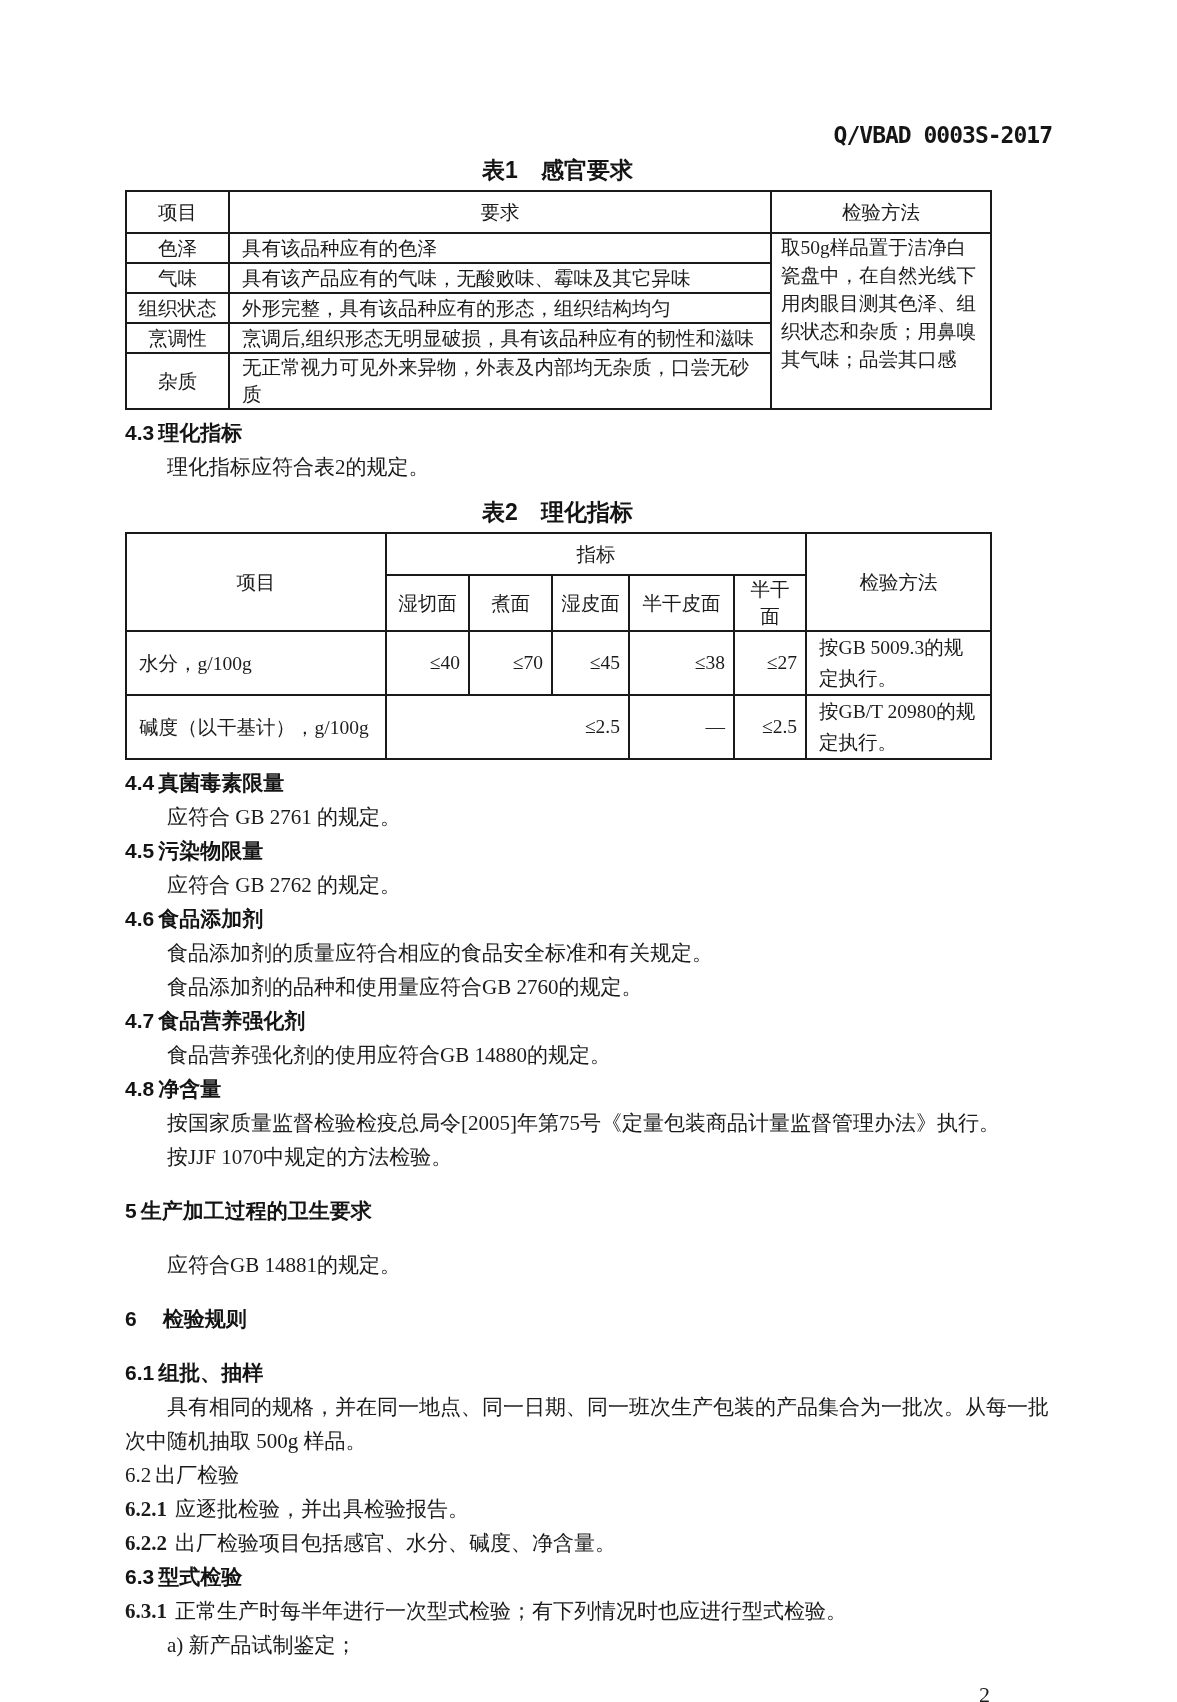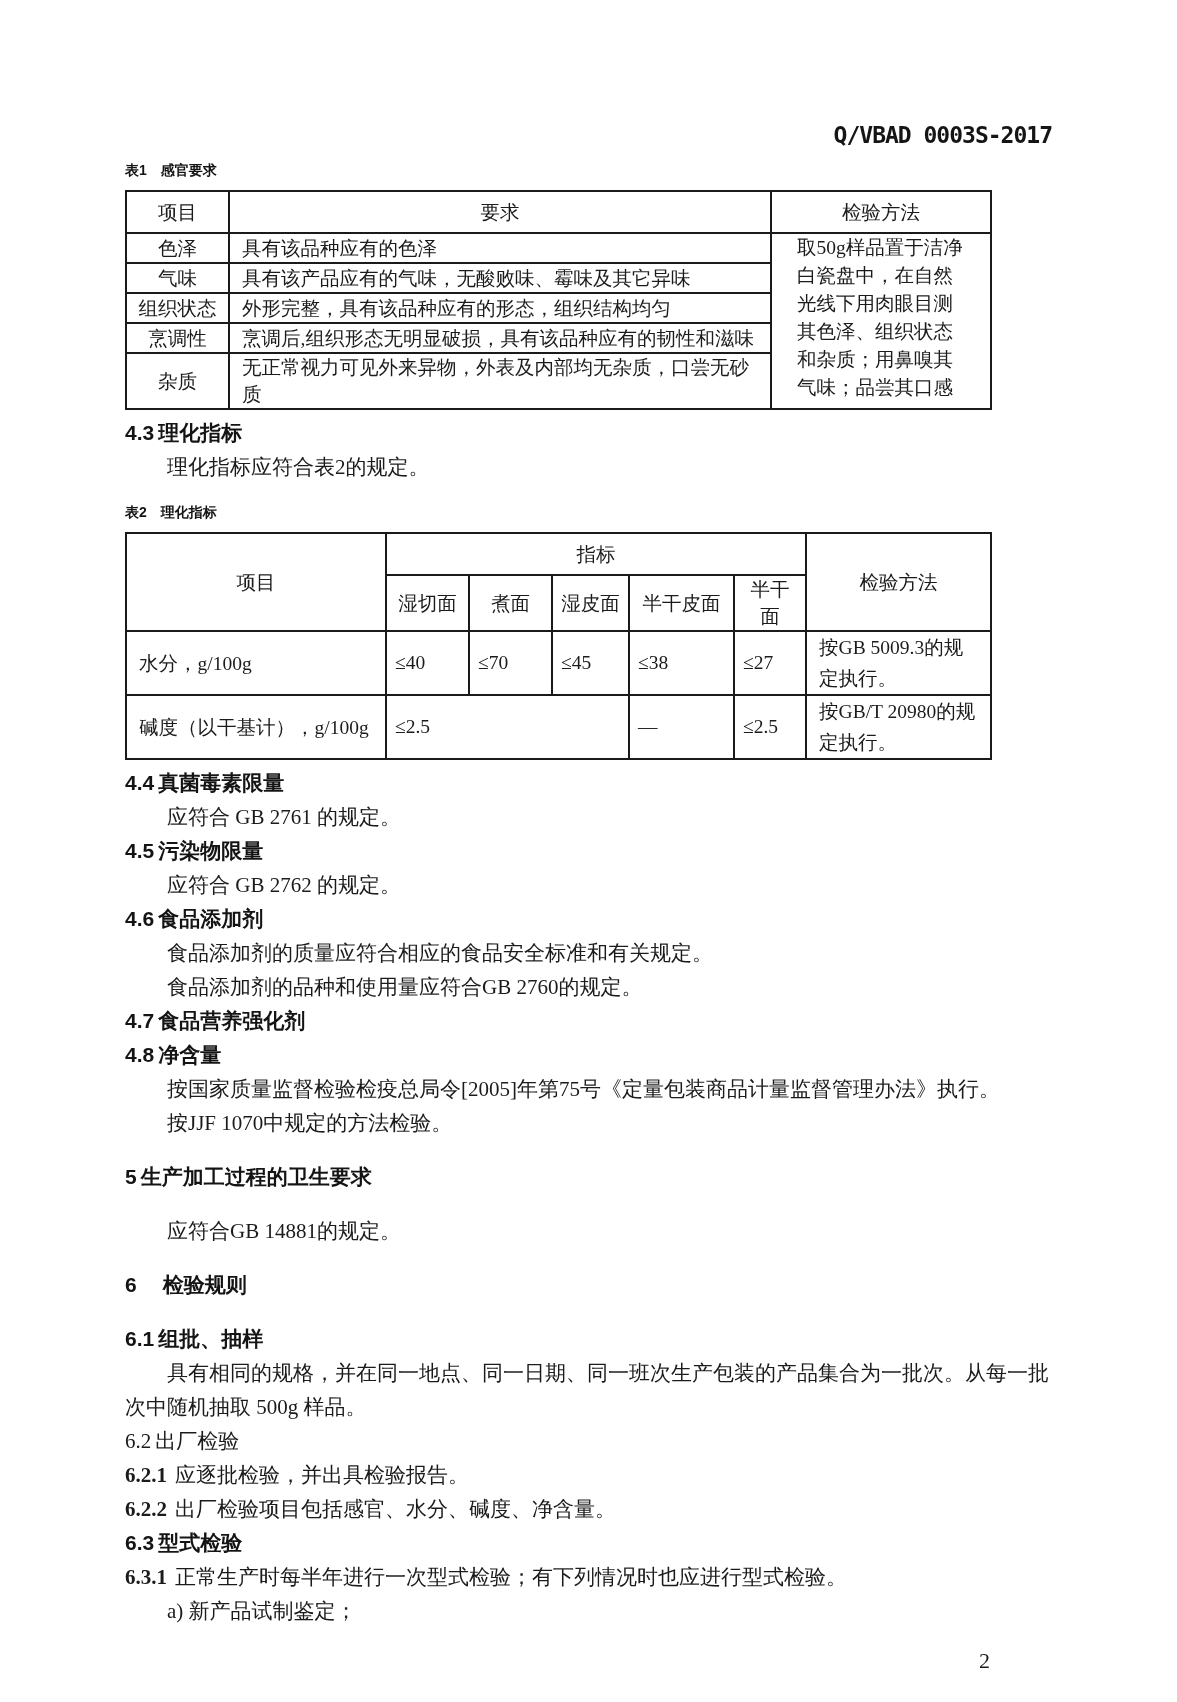--- a/index.html
+++ b/index.html
@@ -7,35 +7,35 @@
     width:1177px;height:1702px;background:#ffffff;position:relative;
     font-family:"Liberation Serif", serif;color:#1b1b1b;overflow:hidden;
   }
   .content{padding:120px 125px 0 125px;width:927px;}
   .doc-code{
     text-align:right;font-family:"DejaVu Sans Mono", monospace;
     font-size:23px;font-weight:bold;line-height:30px;margin-bottom:0;
     letter-spacing:-1px;color:#151515;
   }
   .tbl-title{
-    width:865px;font-family:"Liberation Sans", sans-serif;
-    font-weight:bold;font-size:14px;line-height:28px;margin:6px 0 6px 0;color:#141414;
+    width:865px;text-align:center;font-family:"Liberation Sans", sans-serif;
+    font-weight:bold;font-size:23px;line-height:28px;margin:6px 0 6px 0;color:#141414;
   }
   table{border-collapse:collapse;table-layout:fixed;width:865px;}
   th,td{border:2px solid #1a1a1a;font-size:19.5px;padding:0 8px;color:#1b1b1b;}
   th{font-weight:normal;}
   .t1 th{height:40px;}
   .t1 td{height:28px;border-radius:9px;}
   .t1 td.c{text-align:center;}
   .t1 td.l{text-align:left;padding-left:12px;}
-  .t1 td.method{vertical-align:top;line-height:28px;padding:0 25px;}
+  .t1 td.method{vertical-align:top;line-height:28px;padding:0 9px;}
   .t2 th.h1{height:40px;}
   .t2 th.h2{height:36px;}
   .t2 td{height:62px;}
-  .t2 td.c{text-align:left;}
+  .t2 td.c{text-align:right;}
   .t2 td.l{text-align:left;padding-left:12px;line-height:31px;}
   .h{
     font-family:"Liberation Sans", sans-serif;font-weight:bold;font-size:21px;
     line-height:34px;color:#141414;
   }
   .h .hn{display:inline-block;margin-right:4px;}
   .h .hn.wide{margin-right:26px;}
   .h.reg{font-family:"Liberation Serif", serif;font-weight:normal;color:#1b1b1b;}
   .pl{font-size:21px;line-height:34px;}
   .pl .hn{display:inline-block;margin-right:8px;font-weight:bold;}
@@ -150,20 +150,21 @@
 
   <div class="h">
     <span class="hn">4.6</span><span>食品添加剂</span>
   </div>
   <div class="p">食品添加剂的质量应符合相应的食品安全标准和有关规定。</div>
   <div class="p">食品添加剂的品种和使用量应符合GB 2760的规定。</div>
 
   <div class="h">
     <span class="hn">4.7</span><span>食品营养强化剂</span>
   </div>
+  <div class="p">食品营养强化剂的使用应符合GB 14880的规定。</div>
 
   <div class="h">
     <span class="hn">4.8</span><span>净含量</span>
   </div>
   <div class="p">按国家质量监督检验检疫总局令[2005]年第75号《定量包装商品计量监督管理办法》执行。</div>
   <div class="p">按JJF 1070中规定的方法检验。</div>
 
   <div class="h mt">
     <span class="hn">5</span><span>生产加工过程的卫生要求</span>
   </div>

